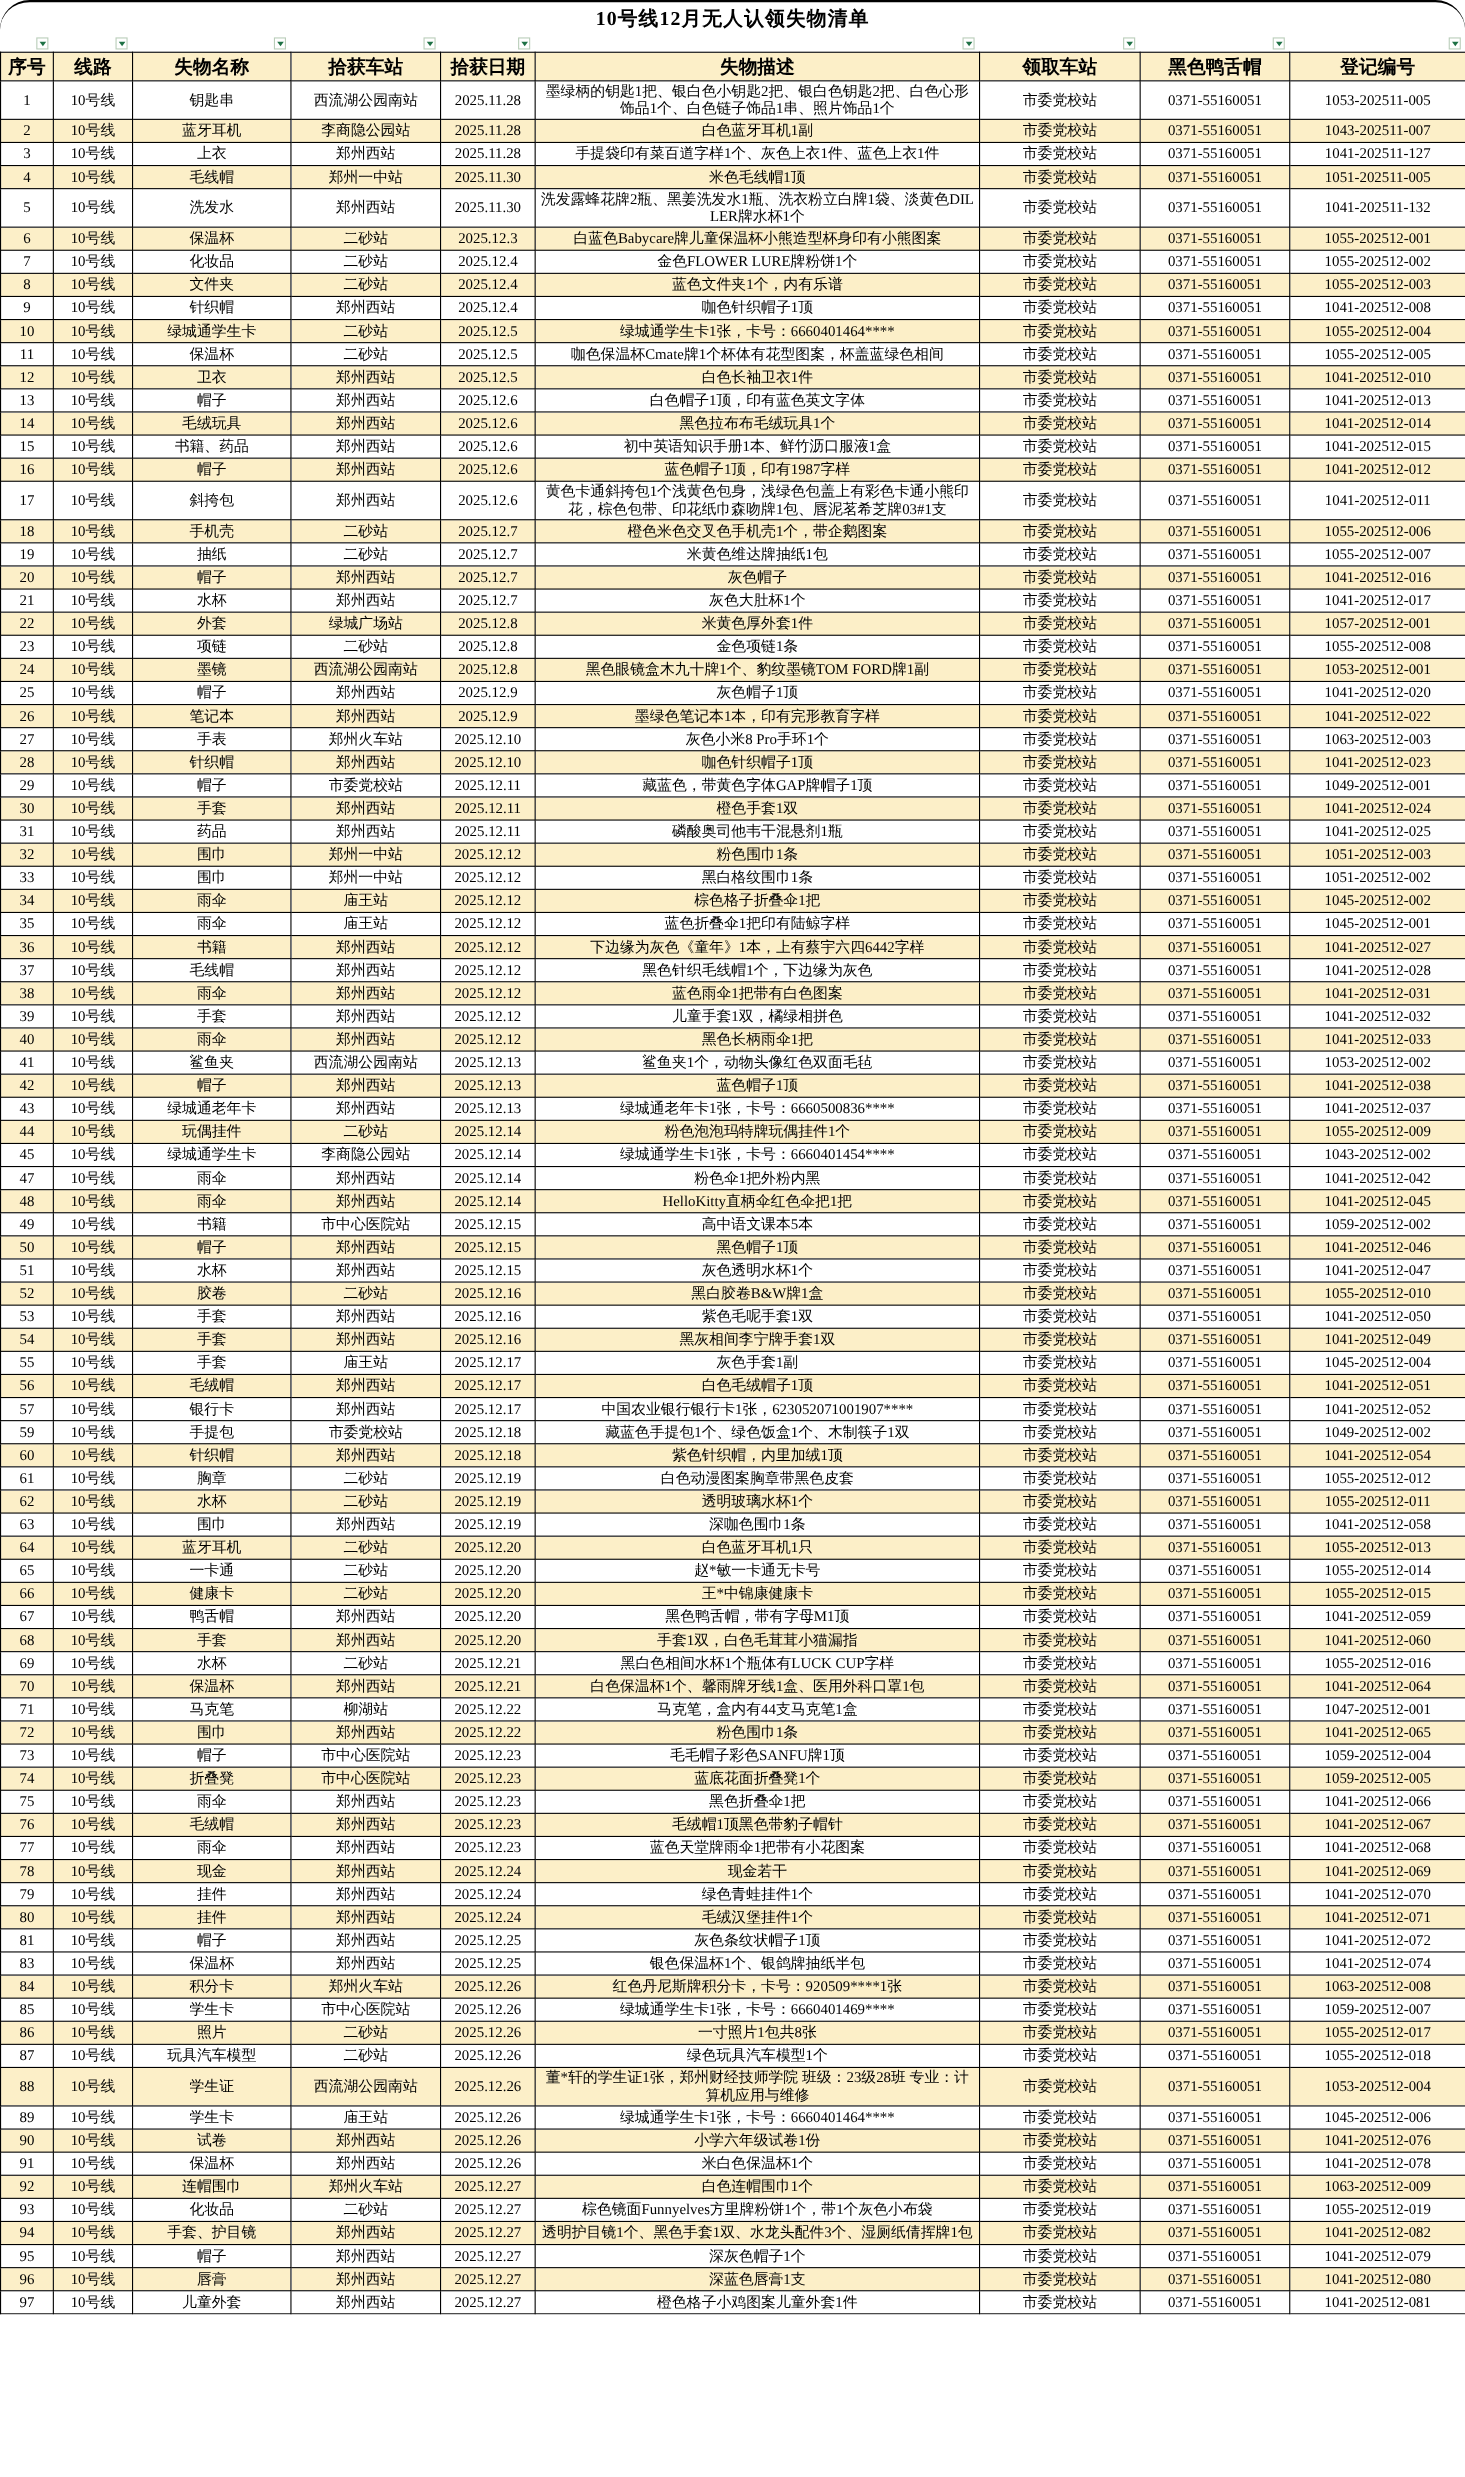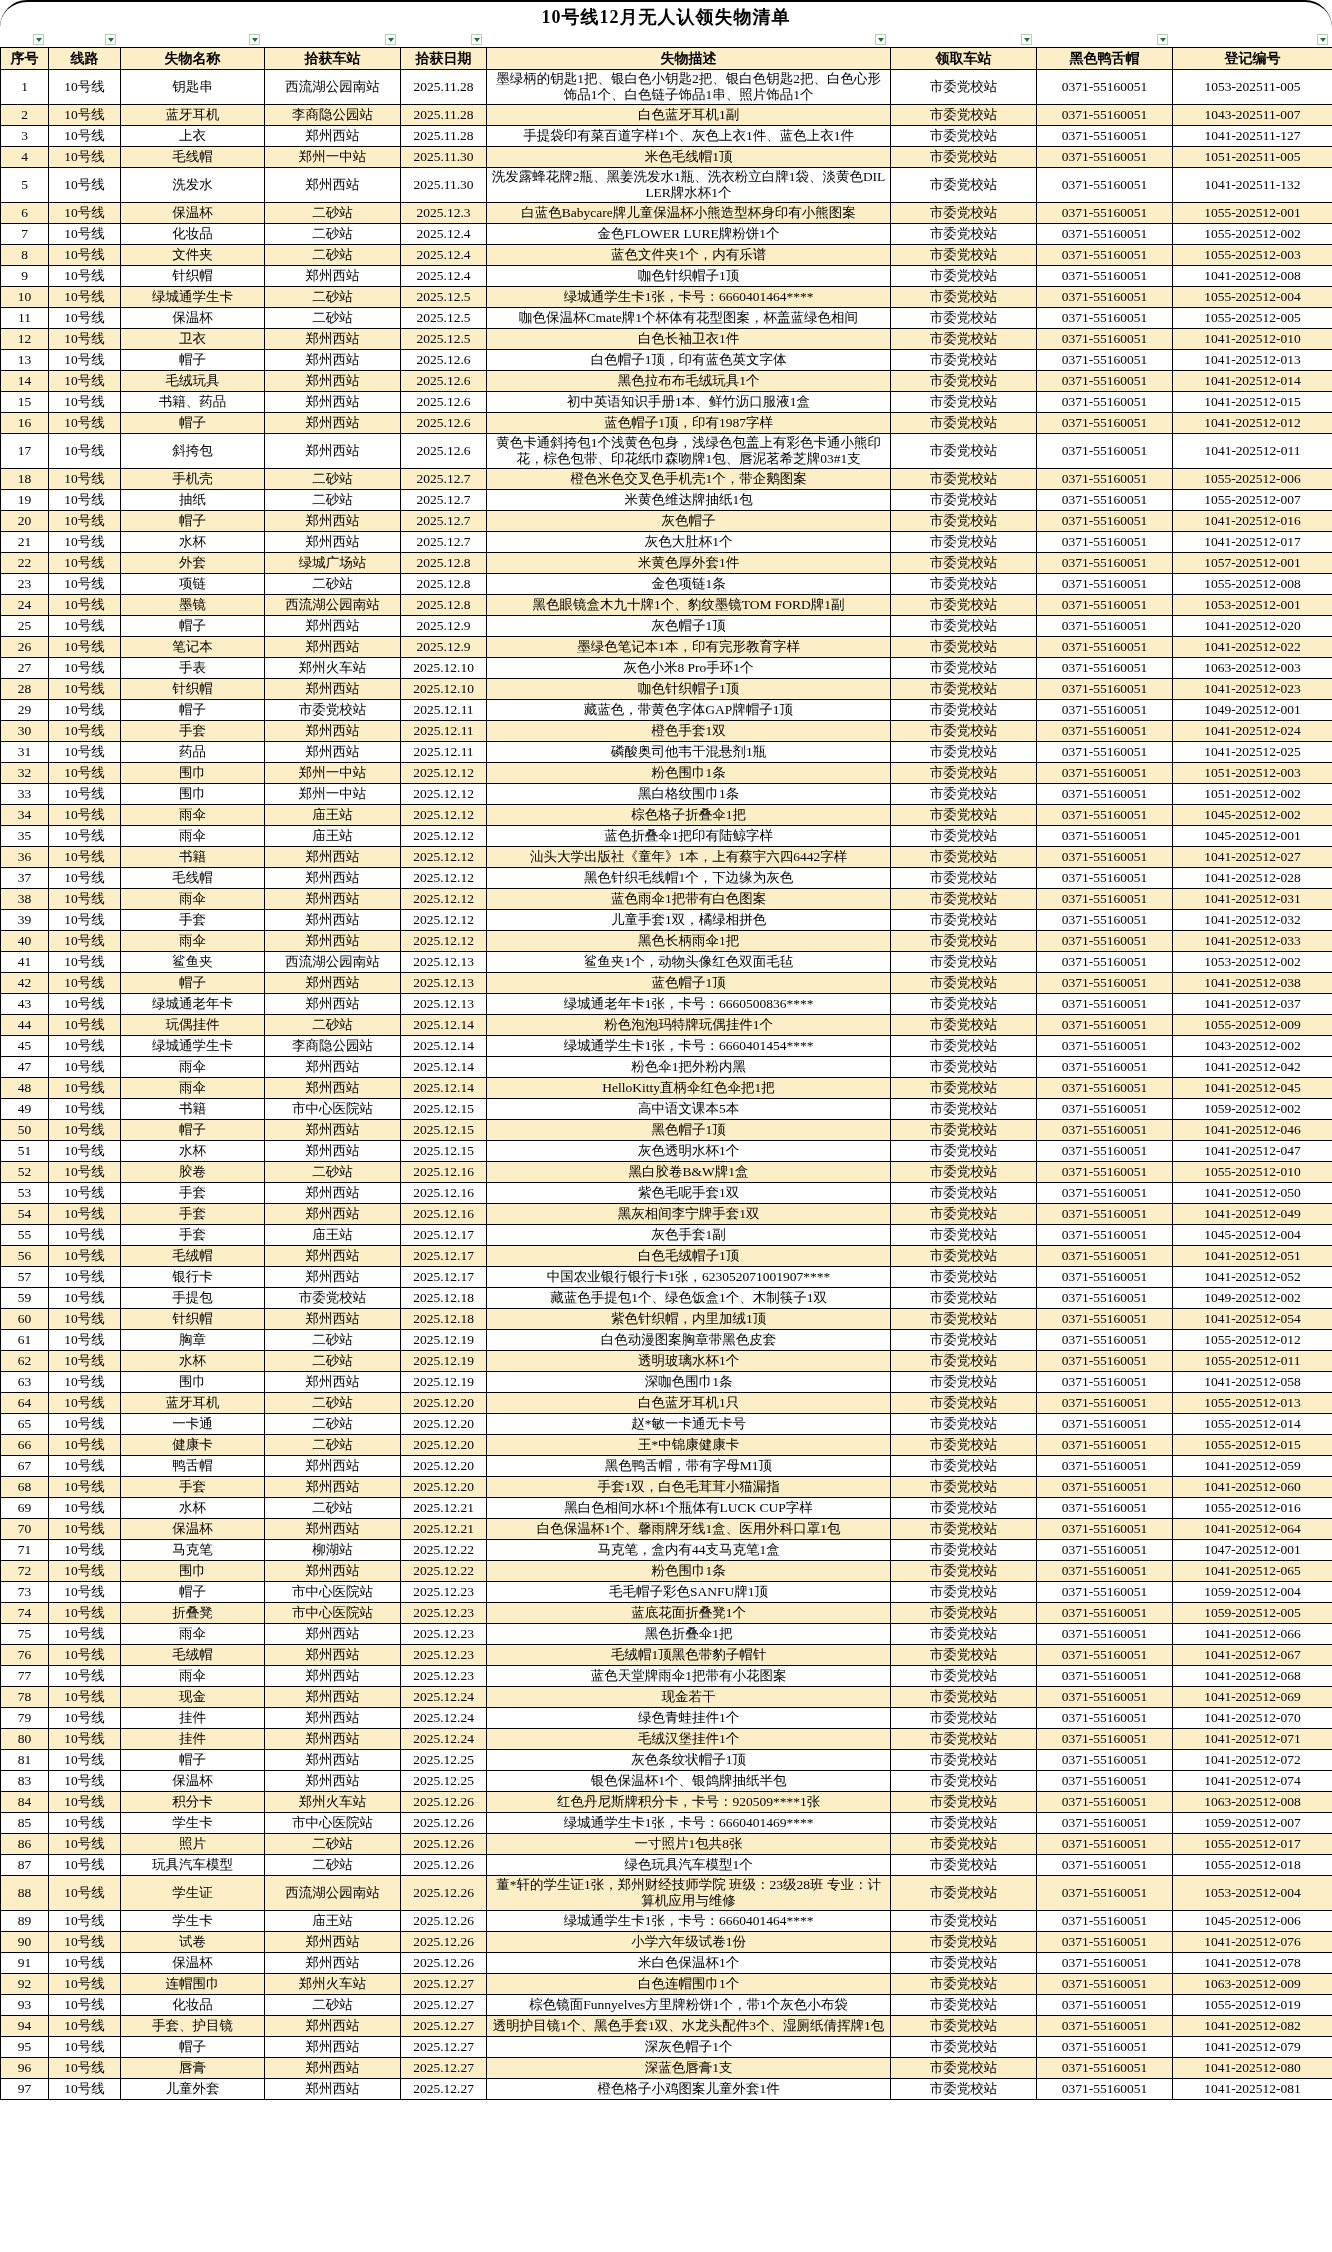--- a/index.html
+++ b/index.html
@@ -6,21 +6,21 @@
   body{width:1332px;font-family:"Liberation Serif",serif;color:#000;}
   .sheet{width:1332px;border-top:2px solid #000;background:#fff;border-radius:27px;}
   .title-row{height:30px;display:flex;align-items:center;justify-content:center;}
   .title-row .title{font-size:18px;font-weight:bold;letter-spacing:1px;}
   .filter-row{height:15px;display:flex;}
   .filter-cell{display:flex;justify-content:flex-end;align-items:center;box-sizing:border-box;padding-right:4px;}
   .filter-btn{width:11px;height:11px;background:#fff;border:1px solid #b9cdb9;box-sizing:border-box;display:flex;align-items:center;justify-content:center;cursor:pointer;}
   .filter-btn .tri{width:0;height:0;border-left:3px solid transparent;border-right:3px solid transparent;border-top:4px solid #1e7145;}
   table{border-collapse:collapse;table-layout:fixed;width:1332px;}
   th,td{border:1px solid #000;box-sizing:border-box;overflow:hidden;}
-  th{background:#fcefc8;font-weight:bold;font-size:14px;height:22px;padding:1px 2px;}
+  th{background:#fcefc8;font-weight:bold;font-size:17px;height:22px;padding:1px 2px;}
   td{font-size:13.5px;line-height:16px;height:21px;text-align:center;vertical-align:middle;padding:1px 3px;word-break:break-all;}
   tr.stripe td{background:#fcefc8;}
   col.c-no{width:48px;} col.c-line{width:72px;} col.c-name{width:144px;}
   col.c-fstation{width:136px;} col.c-date{width:86px;} col.c-desc{width:404px;}
   col.c-pstation{width:146px;} col.c-contact{width:136px;} col.c-reg{width:160px;}
 </style>
 </head>
 <body>
 
 <div class="sheet">
@@ -487,21 +487,21 @@
           <td>市委党校站</td>
           <td>0371-55160051</td>
           <td>1045-202512-001</td>
         </tr>
         <tr class="stripe">
           <td>36</td>
           <td>10号线</td>
           <td>书籍</td>
           <td>郑州西站</td>
           <td>2025.12.12</td>
-          <td>汕头大学出版社《童年》1本，上有蔡宇六四6442字样</td>
+          <td>下边缘为灰色《童年》1本，上有蔡宇六四6442字样</td>
           <td>市委党校站</td>
           <td>0371-55160051</td>
           <td>1041-202512-027</td>
         </tr>
         <tr>
           <td>37</td>
           <td>10号线</td>
           <td>毛线帽</td>
           <td>郑州西站</td>
           <td>2025.12.12</td>

